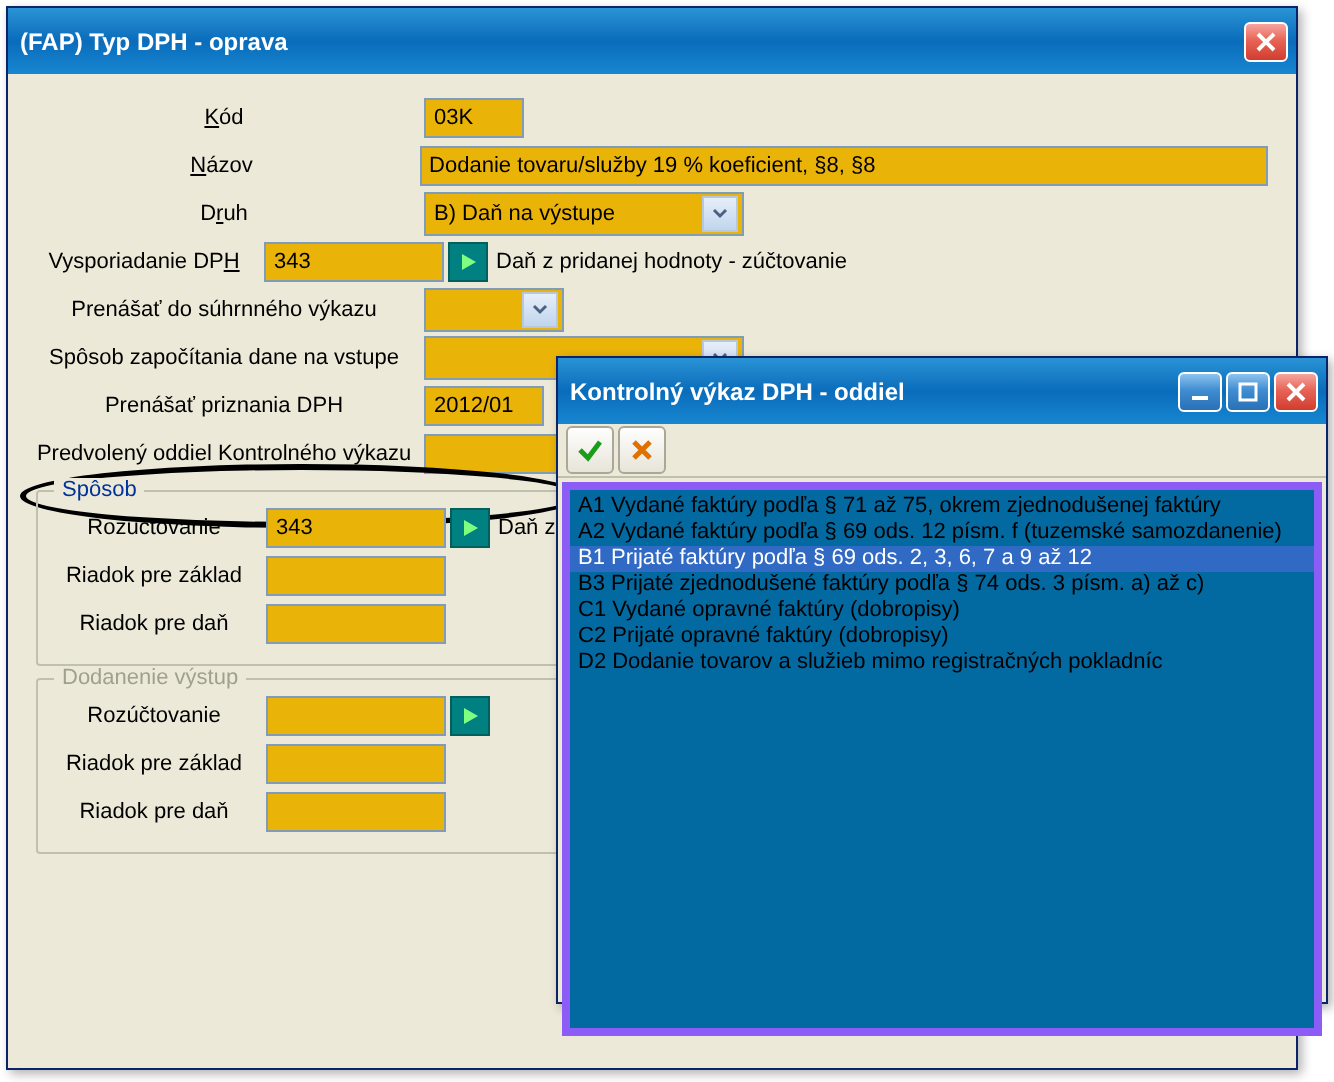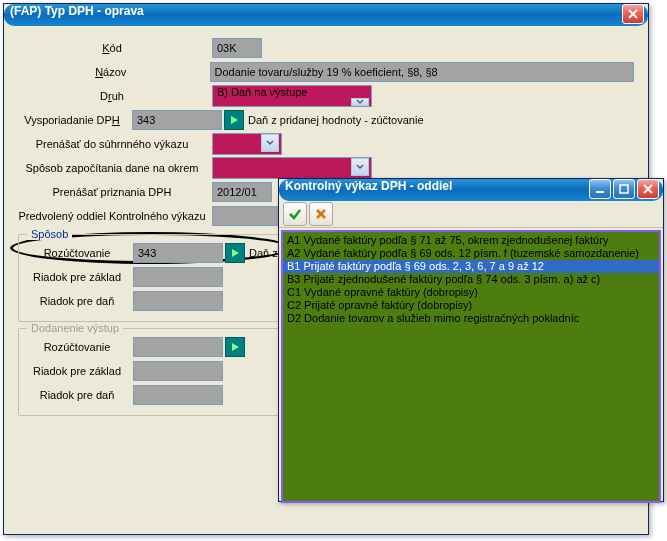--- a/index.html
+++ b/index.html
@@ -25,29 +25,28 @@
     height: 530px;
   }
   .window.popup {
     left: 278px;
     top: 178px;
     width: 384px;
     height: 322px;
     z-index: 10;
   }
   .titlebar {
-    height: 22px;
+    height: 33px;
     background: linear-gradient(to bottom, #2a93d5, #0a6cbb 50%, #0a6cbb 50%, #1786d0);
     color: #fff;
     display: flex;
-    align-items: flex-start;
+    align-items: center;
     padding: 0 4px 0 6px;
     font-weight: bold;
     font-size: 12px;
-    border-radius: 10px;
   }
   .titlebar .title { flex: 1; }
   .titlebar .btns { display: flex; gap: 2px; }
   .titlebar .btn {
     width: 20px;
     height: 18px;
     background: linear-gradient(to bottom, #f5a6a0, #e76456 45%, #d03d2f);
     border: 1px solid #fff;
     border-radius: 3px;
     display: flex;
@@ -68,36 +67,36 @@
     margin-bottom: 0;
   }
   .lbl {
     width: 188px;
     text-align: center;
     padding-right: 6px;
     color: #000;
   }
   .lbl u { text-decoration: underline; }
   .input {
-    background: #a3a3a3;
+    background: #eab308;
     border: 1px solid #7f9db9;
     height: 18px;
     padding: 0 4px;
     font-family: Tahoma, Arial, sans-serif;
     font-size: 11px;
     display: flex;
     align-items: center;
   }
   .select {
-    background: #be185d;
+    background: #eab308;
     border: 1px solid #7f9db9;
     height: 20px;
     display: flex;
+    align-items: center;
     padding: 0 2px 0 4px;
-    flex-direction: column;
   }
   .select .arrow {
     width: 16px;
     height: 16px;
     background: linear-gradient(to bottom, #e6eef8, #c1d5ed);
     border: 1px solid #b5c8de;
     display: flex;
     align-items: center;
     justify-content: center;
     margin-left: auto;
@@ -149,23 +148,23 @@
     width: 22px;
     height: 22px;
     border: 1px solid #aca899;
     background: linear-gradient(to bottom,#fefefe,#e8e4d8);
     border-radius: 3px;
     display: flex;
     align-items: center;
     justify-content: center;
   }
   .list {
-    background: #4d7c0f;
+    background: #0369a1;
     height: 265px;
-    border: 2px solid #8b5cf6;
+    border: 4px solid #8b5cf6;
     margin: 2px;
     padding: 2px 0;
     font-size: 11px;
   }
   .list .item {
     padding: 0 4px;
     height: 13px;
     line-height: 13px;
     white-space: nowrap;
   }
@@ -228,21 +227,21 @@
       <div class="select" style="width:62px">
         <span></span>
         <div class="arrow">
             <svg width="8" height="6" viewBox="0 0 8 6">
               <path d="M1 1 L4 4 L7 1" stroke="#4b6184" stroke-width="1.5" fill="none"></path>
             </svg>
           </div>
       </div>
     </div>
     <div class="row">
-      <div class="lbl">Spôsob započítania dane na okrem</div>
+      <div class="lbl">Spôsob započítania dane na vstupe</div>
       <div class="select" style="width:152px">
         <span></span>
         <div class="arrow">
             <svg width="8" height="6" viewBox="0 0 8 6">
               <path d="M1 1 L4 4 L7 1" stroke="#4b6184" stroke-width="1.5" fill="none"></path>
             </svg>
           </div>
       </div>
     </div>
     <div class="row">

